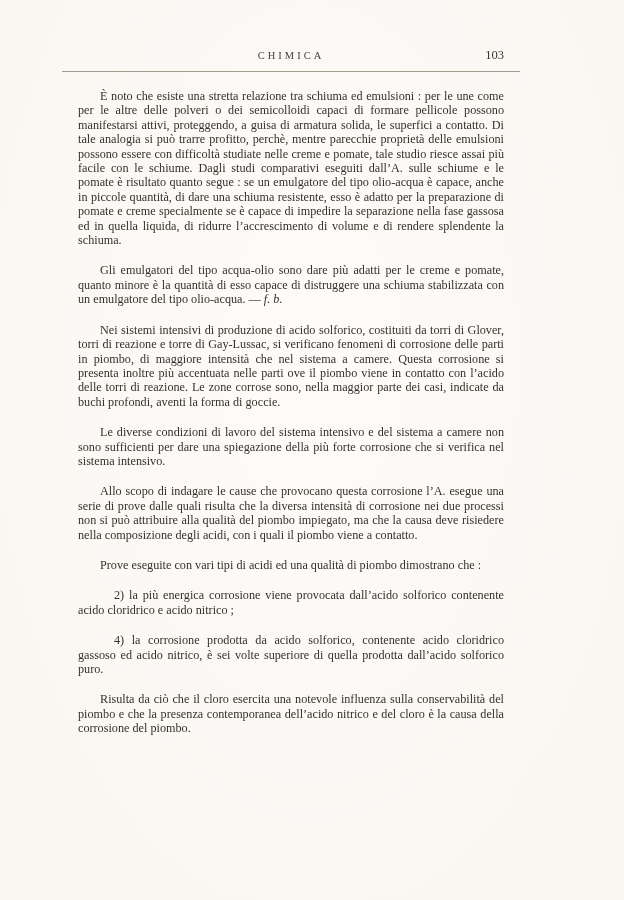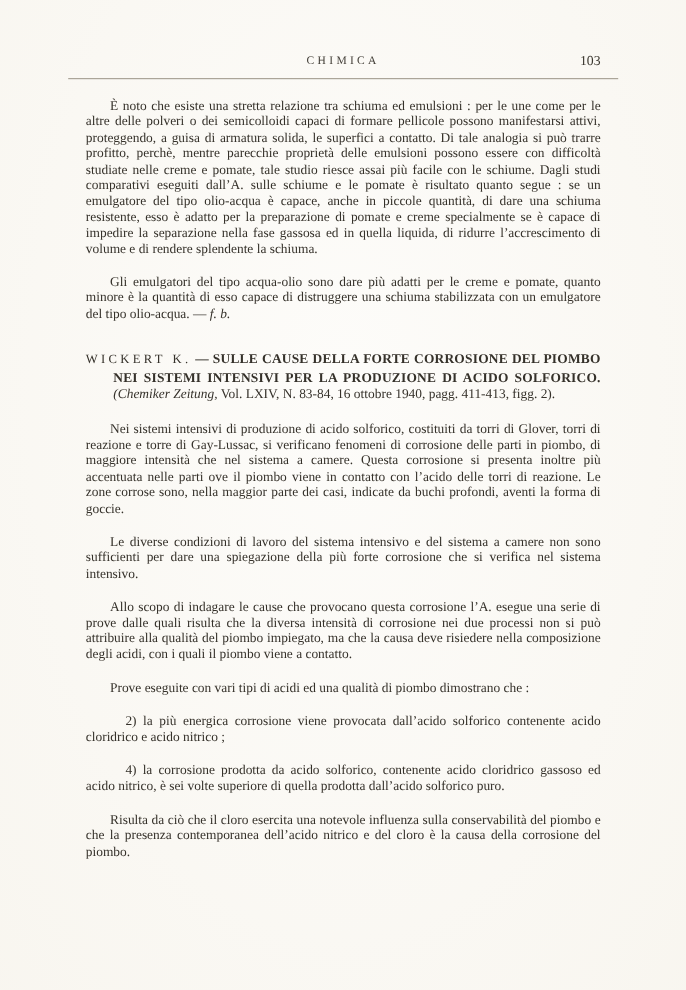--- a/index.html
+++ b/index.html
@@ -8,21 +8,21 @@
     height: 900px;
     background: #fbf9f4;
     font-family: "Liberation Serif", "DejaVu Serif", serif;
     color: #35312a;
     overflow: hidden;
     position: relative;
   }
   .page {
     position: absolute;
     inset: 0;
-    padding: 50px 62px 0 62px;
+    padding: 50px 104px 0 62px;
     background: radial-gradient(ellipse at 50% 40%, rgba(255,255,255,0.5) 0%, rgba(240,236,226,0.25) 100%);
     box-sizing: border-box;
   }
   .running-head { position: relative; height: 15px; }
   .journal {
     position: absolute; left: 0; right: 0;
     text-align: center;
     font-size: 10.5px;
     letter-spacing: 3px;
     color: #45413a;
@@ -69,24 +69,20 @@
   </header>
   <div class="head-rule"></div>
 
   <div class="text-block">
 
     <p class="indent">È noto che esiste una stretta relazione tra schiuma ed emulsioni : per le une come per le altre delle polveri o dei semicolloidi capaci di formare pellicole possono manifestarsi attivi, proteggendo, a guisa di armatura solida, le superfici a contatto. Di tale analogia si può trarre profitto, perchè, mentre parecchie proprietà delle emulsioni possono essere con difficoltà studiate nelle creme e pomate, tale studio riesce assai più facile con le schiume. Dagli studi comparativi eseguiti dall’A. sulle schiume e le pomate è risultato quanto segue : se un emulgatore del tipo olio-acqua è capace, anche in piccole quantità, di dare una schiuma resistente, esso è adatto per la preparazione di pomate e creme specialmente se è capace di impedire la separazione nella fase gassosa ed in quella liquida, di ridurre l’accrescimento di volume e di rendere splendente la schiuma.</p>
 
     <p class="indent"><span>Gli emulgatori del tipo acqua-olio sono dare più adatti per le creme e pomate, quanto minore è la quantità di esso capace di distruggere una schiuma stabilizzata con un emulgatore del tipo olio-acqua. —</span>
       <span class="sig">f. b.</span></p>
 
-    <p class="entry-head"><span class="author">Wickert K.</span>
-      <span class="entry-title">— SULLE CAUSE DELLA FORTE CORROSIONE DEL PIOMBO NEI SISTEMI INTENSIVI PER LA PRODUZIONE DI ACIDO SOLFORICO.</span>
-      <span class="cite-journal">(Chemiker Zeitung,</span>
-      <span>Vol. LXIV, N. 83-84, 16 ottobre 1940, pagg. 411-413, figg. 2).</span></p>
 
     <p class="indent">Nei sistemi intensivi di produzione di acido solforico, costituiti da torri di Glover, torri di reazione e torre di Gay-Lussac, si verificano fenomeni di corrosione delle parti in piombo, di maggiore intensità che nel sistema a camere. Questa corrosione si presenta inoltre più accentuata nelle parti ove il piombo viene in contatto con l’acido delle torri di reazione. Le zone corrose sono, nella maggior parte dei casi, indicate da buchi profondi, aventi la forma di goccie.</p>
     <p class="indent">Le diverse condizioni di lavoro del sistema intensivo e del sistema a camere non sono sufficienti per dare una spiegazione della più forte corrosione che si verifica nel sistema intensivo.</p>
     <p class="indent">Allo scopo di indagare le cause che provocano questa corrosione l’A. esegue una serie di prove dalle quali risulta che la diversa intensità di corrosione nei due processi non si può attribuire alla qualità del piombo impiegato, ma che la causa deve risiedere nella composizione degli acidi, con i quali il piombo viene a contatto.</p>
     <p class="indent">Prove eseguite con vari tipi di acidi ed una qualità di piombo dimostrano che :</p>
 
     <p class="list-item">2) la più energica corrosione viene provocata dall’acido solforico contenente acido cloridrico e acido nitrico ;</p>
     <p class="list-item">4) la corrosione prodotta da acido solforico, contenente acido cloridrico gassoso ed acido nitrico, è sei volte superiore di quella prodotta dall’acido solforico puro.</p>
 
     <p class="indent">Risulta da ciò che il cloro esercita una notevole influenza sulla conservabilità del piombo e che la presenza contemporanea dell’acido nitrico e del cloro è la causa della corrosione del piombo.</p>

